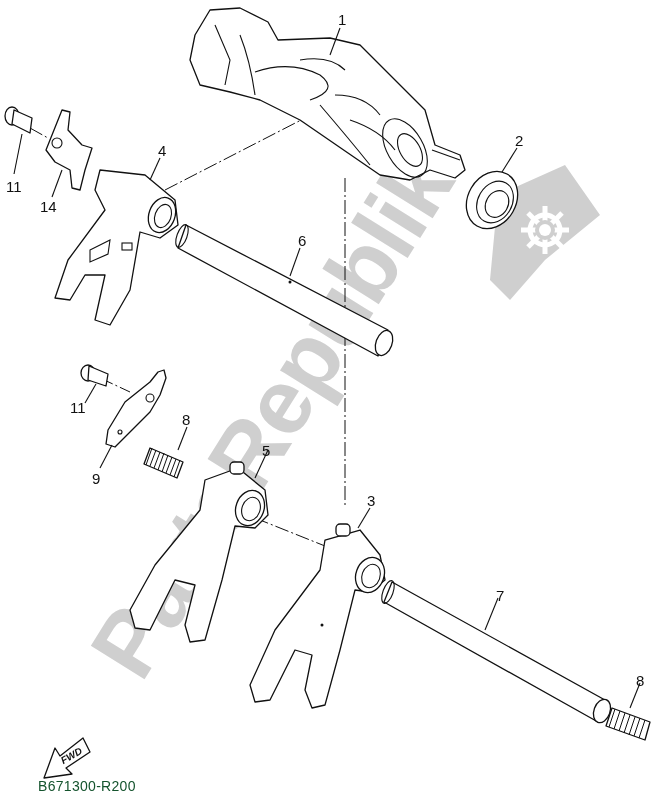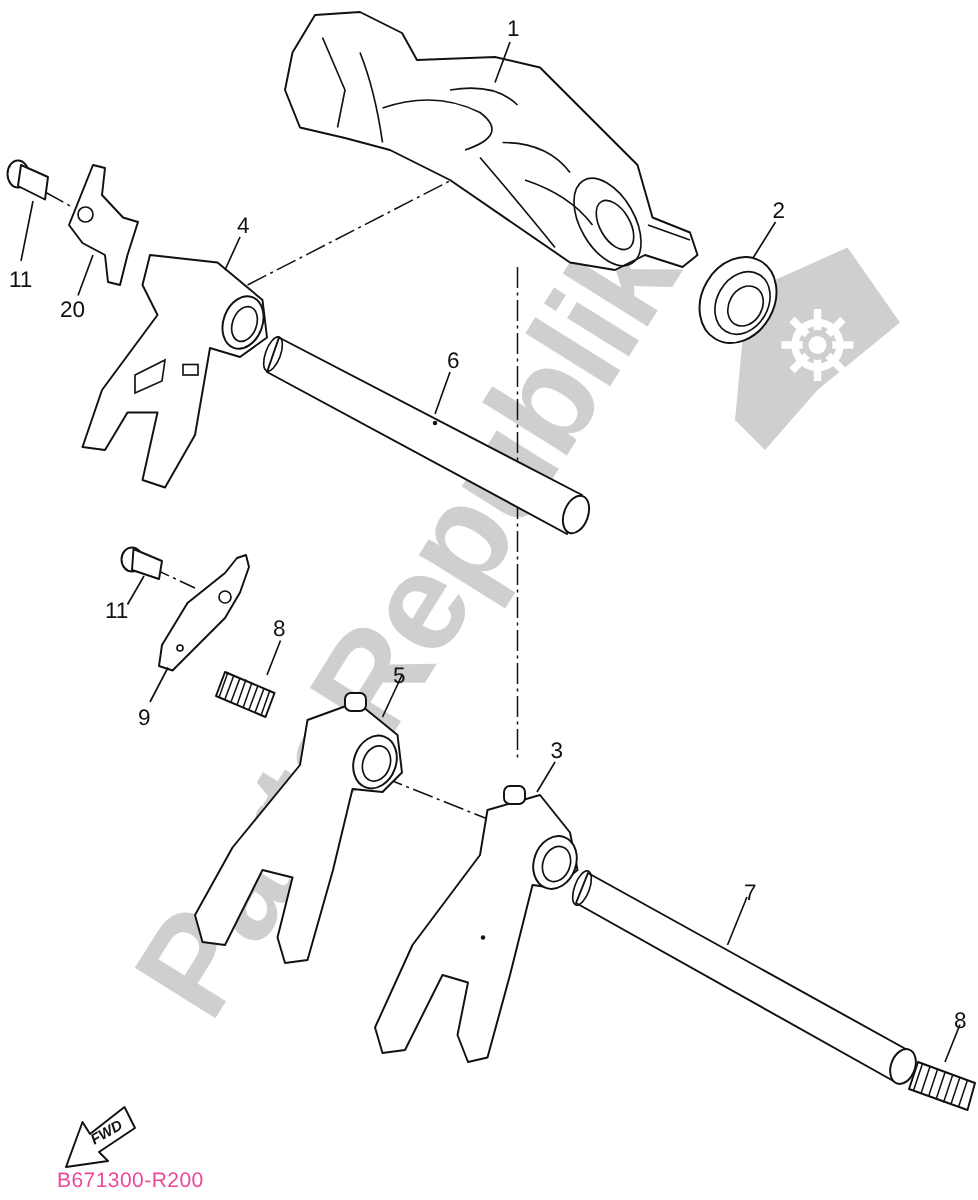--- a/index.html
+++ b/index.html
@@ -1,20 +1,20 @@
 <!DOCTYPE html>
 <html><head>
 <meta charset="utf-8">
 <style>
   html, body { margin:0; padding:0; background:#ffffff; }
   body { width:652px; height:800px; position:relative; overflow:hidden; font-family:"Liberation Sans", sans-serif; }
   #canvas { position:absolute; left:0; top:0; width:652px; height:800px; }
   .wm { position:absolute; color:#cfcfcf; font-family:"Liberation Sans", sans-serif; font-weight:bold; font-size:92px; letter-spacing:-2px; transform-origin:0 0; white-space:nowrap; pointer-events:none; }
   .callout { position:absolute; font-family:"Liberation Sans", sans-serif; font-size:15px; color:#111; line-height:1; }
-  .code { position:absolute; left:38px; top:778px; font-family:"Liberation Sans", sans-serif; font-size:14px; color:#ec4899; letter-spacing:0.3px; }
+  .code { position:absolute; left:38px; top:778px; font-family:"Liberation Sans", sans-serif; font-size:14px; color:#14532d; letter-spacing:0.3px; }
   svg .p { fill:#fff; stroke:#111; stroke-width:1.3; stroke-linejoin:round; }
   svg .l { fill:none; stroke:#111; stroke-width:1.1; }
   svg .d { fill:none; stroke:#111; stroke-width:1; stroke-dasharray:14 3 2 3; }
 </style>
 </head>
 <body>
 
 <div class="wm" style="left:70px; top:640px; transform:rotate(-58deg);">PartsRepublik</div>
 
 <svg id="canvas" viewBox="0 0 652 800" xmlns="http://www.w3.org/2000/svg">
@@ -166,19 +166,19 @@
 <span class="callout" style="left:338px; top:12px;">1</span>
 <span class="callout" style="left:515px; top:133px;">2</span>
 <span class="callout" style="left:367px; top:493px;">3</span>
 <span class="callout" style="left:158px; top:143px;">4</span>
 <span class="callout" style="left:262px; top:443px;">5</span>
 <span class="callout" style="left:298px; top:233px;">6</span>
 <span class="callout" style="left:496px; top:588px;">7</span>
 <span class="callout" style="left:182px; top:412px;">8</span>
 <span class="callout" style="left:636px; top:673px;">8</span>
 <span class="callout" style="left:92px; top:471px;">9</span>
-<span class="callout" style="left:40px; top:199px;">20</span>
+<span class="callout" style="left:40px; top:199px;">14</span>
 <span class="callout" style="left:6px; top:179px;">11</span>
 <span class="callout" style="left:70px; top:400px;">11</span>
 
 <span style="position:absolute; left:60px; top:750px; font-family:'Liberation Sans',sans-serif; font-weight:bold; font-style:italic; font-size:10px; transform:rotate(-30deg); color:#111;">FWD</span>
 
 <span class="code">B671300-R200</span>
 
 </body></html>

